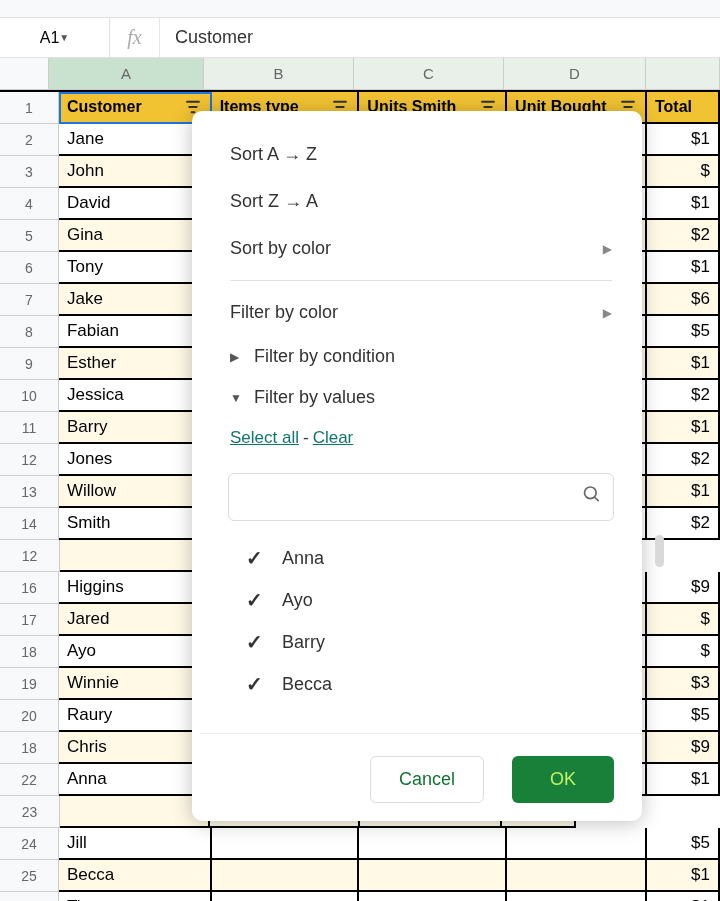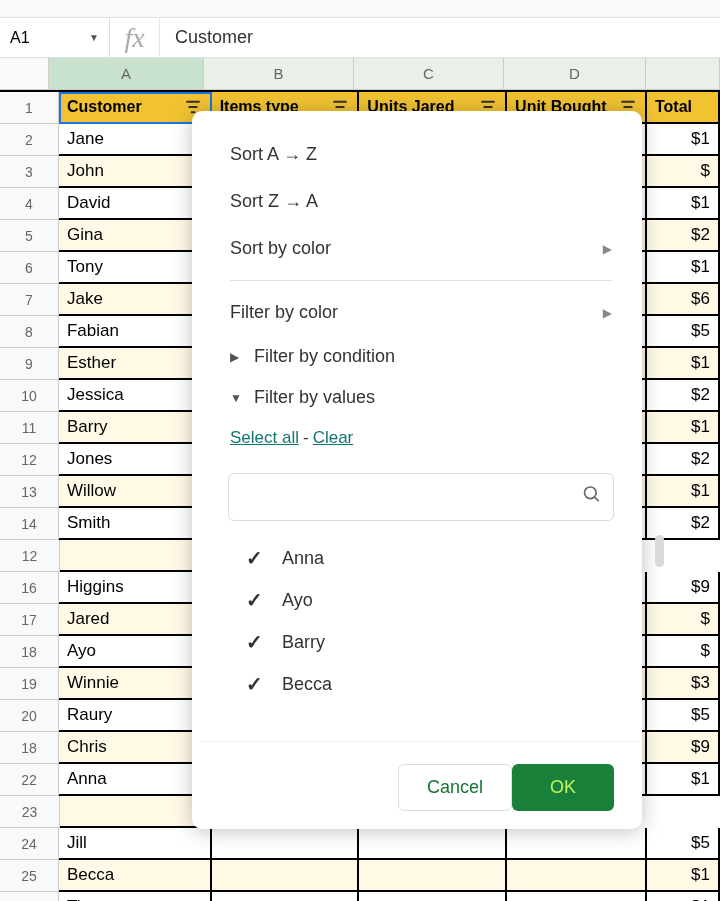--- a/index.html
+++ b/index.html
@@ -26,35 +26,35 @@
       align-items: center;
       height: 40px;
       border-bottom: 1px solid #e0e0e0;
       background: #fff;
     }
     .name-box {
       width: 110px;
       padding: 0 10px;
       display: flex;
       align-items: center;
-      justify-content: space-between;
+      justify-content: center;
       border-right: 1px solid #e0e0e0;
       height: 100%;
       font-size: 16px;
     }
     .name-box-caret {
       color: #555;
       font-size: 10px;
     }
     .fx-label {
       width: 50px;
       text-align: center;
       font-style: italic;
       font-family: 'Times New Roman', serif;
-      font-size: 28px;
+      font-size: 20px;
       color: #aaa;
       border-right: 1px solid #e8e8e8;
       height: 100%;
       display: flex;
       align-items: center;
       justify-content: center;
     }
     .formula-input {
       flex: 1;
       padding: 0 15px;
@@ -252,24 +252,24 @@
       right: -22px;
       top: 6px;
       width: 9px;
       height: 32px;
       background: #d9d9d9;
       border-radius: 5px;
     }
     .menu-footer {
       display: flex;
       justify-content: flex-end;
-      gap: 0;
+      gap: 28px;
       padding: 22px 28px 0 28px;
       border-top: 1px solid #eee;
-      margin-top: 28px;
+      margin-top: 20px;
     }
     .btn {
       padding: 12px 28px;
       border-radius: 6px;
       font-size: 18px;
       font-weight: 500;
       cursor: pointer;
       border: none;
     }
     .btn-cancel {
@@ -317,21 +317,21 @@
           <path d="M4 5h16M7 12h10M10 19h4" stroke="#333" stroke-width="2.4" stroke-linecap="round"></path>
         </svg>
       </div>
       <div class="cell header-cell col-b">
         <span>Items type</span>
         <svg class="filter-icon" viewBox="0 0 24 24">
           <path d="M4 5h16M7 12h10M10 19h4" stroke="#333" stroke-width="2.4" stroke-linecap="round"></path>
         </svg>
       </div>
       <div class="cell header-cell col-c">
-        <span>Units Jared</span>
+        <span>Units Smith</span>
         <svg class="filter-icon" viewBox="0 0 24 24">
           <path d="M4 5h16M7 12h10M10 19h4" stroke="#333" stroke-width="2.4" stroke-linecap="round"></path>
         </svg>
       </div>
       <div class="cell header-cell col-d">
         <span>Unit Bought</span>
         <svg class="filter-icon" viewBox="0 0 24 24">
           <path d="M4 5h16M7 12h10M10 19h4" stroke="#333" stroke-width="2.4" stroke-linecap="round"></path>
         </svg>
       </div>

